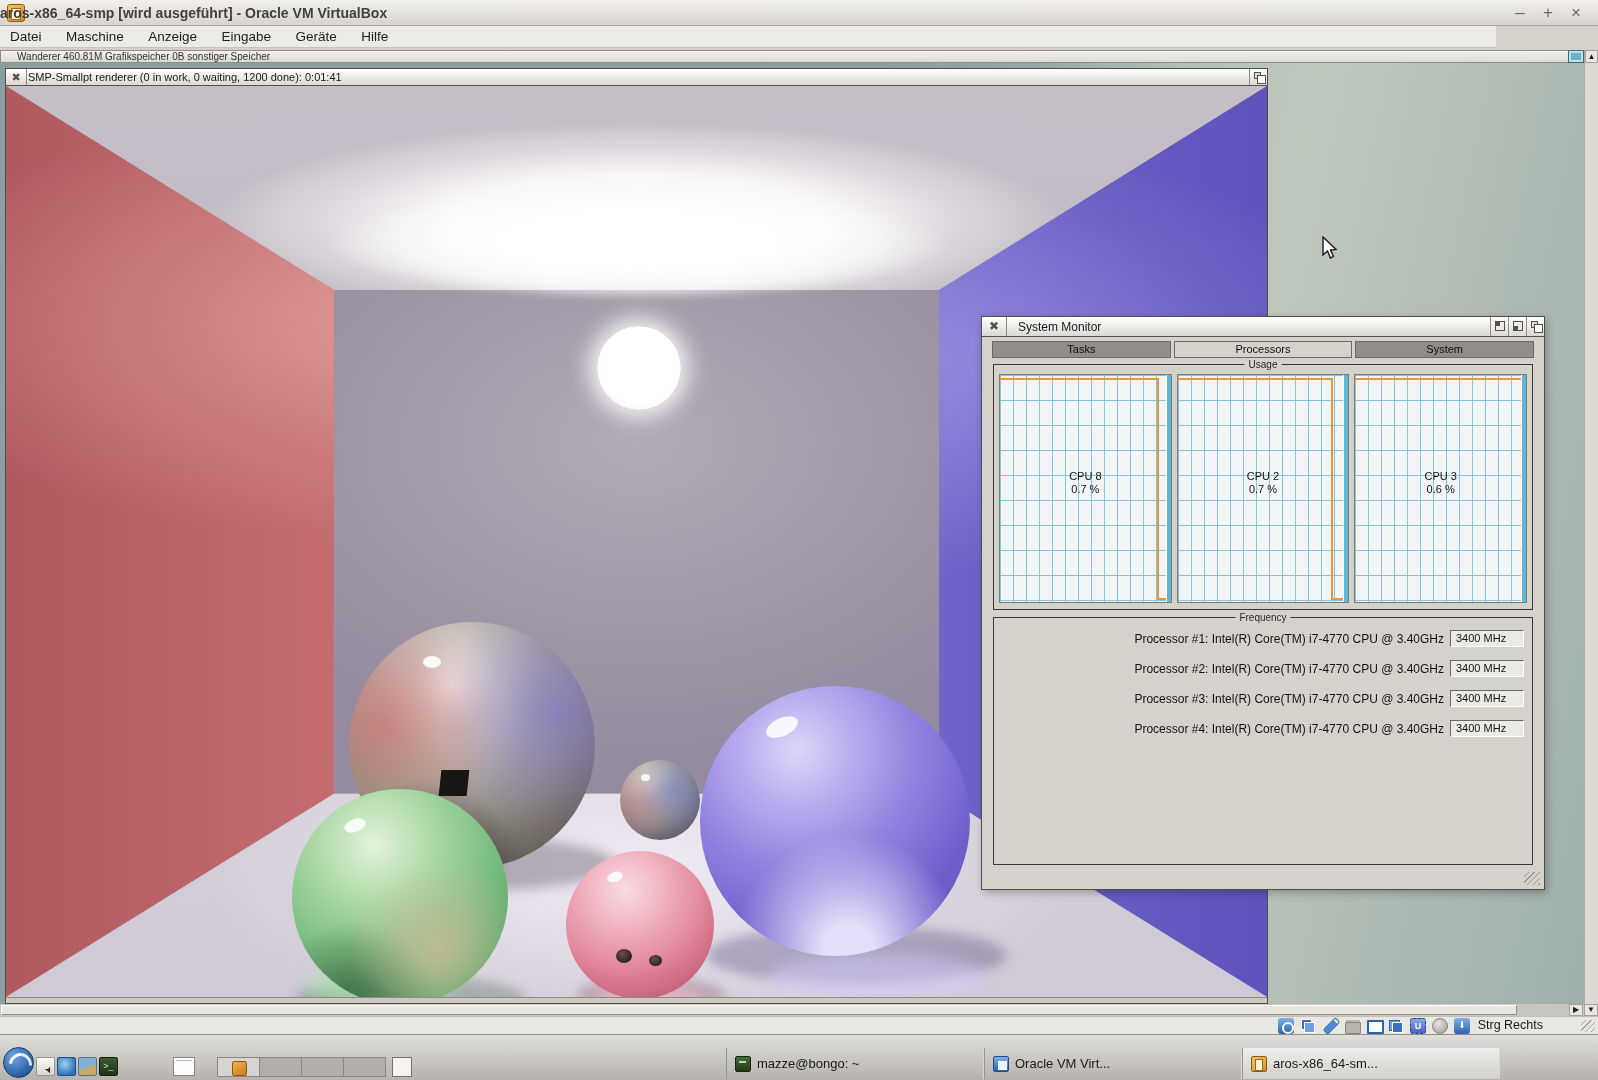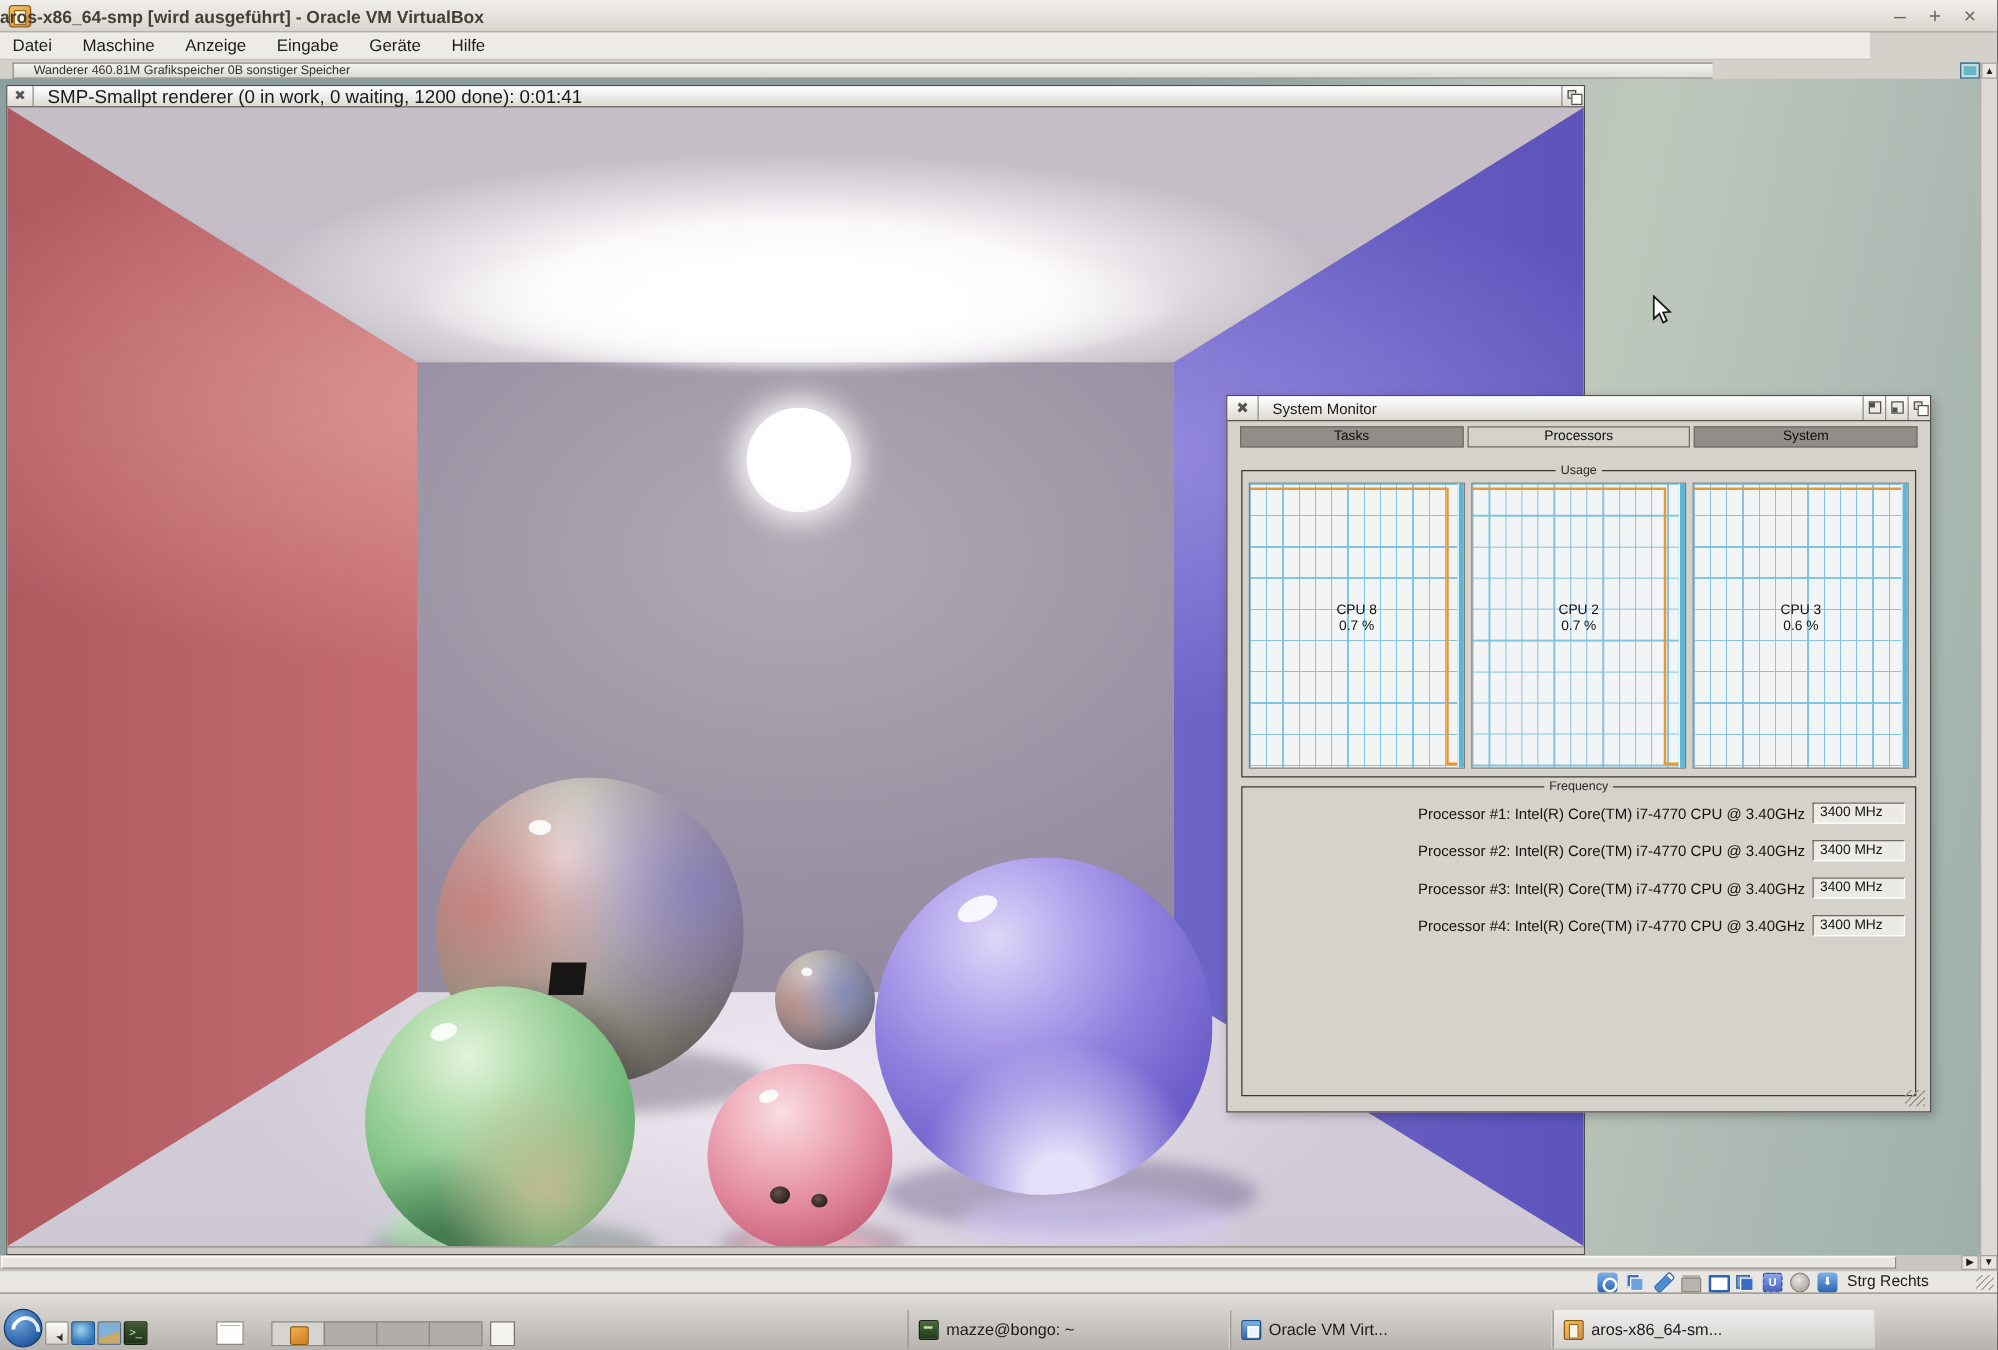--- a/index.html
+++ b/index.html
@@ -20,36 +20,36 @@
     font-size:17px;color:#6d6962;cursor:default;}
 
   .vbox-menubar{position:absolute;left:0;top:26px;width:1496px;height:22px;
     background:#edebe7;border-bottom:1px solid #c7c3bc;}
   .menu-item{display:inline-block;padding:0 10px;line-height:21px;font-size:13.5px;color:#1d1c1a;}
 
   
   .viewport{position:absolute;left:0;top:48px;width:1598px;height:968px;background:#d4d1cb;}
 
   
-  .wanderer-bar{position:absolute;left:10px;top:2px;width:1360px;height:13px;
+  .wanderer-bar{position:absolute;left:0;top:2px;width:1568px;height:13px;
     background:linear-gradient(#f4f3f0,#dbd9d3);border:1px solid #918d84;border-right:none;
     font-size:10px;color:#34322e;line-height:11px;padding-left:16px;}
   .screen-depth-gadget{position:absolute;left:1568px;top:2px;width:16px;height:13px;
     background:#69b4c6;border:1px solid #3d6e7e;box-shadow:inset 0 0 0 2px #bfdde2;}
 
   
   .desktop{position:absolute;left:0;top:15px;width:1584px;height:941px;
     background:linear-gradient(102deg,#8b9fa1 0%,#8b9fa1 50%,#96a8a6 58%,#b2bfb6 66%,#bfc8bd 74%,#adbab3 88%,#9eafaa 100%);}
 
   
   .aros-titlebar{position:absolute;left:0;top:0;right:0;height:17px;
     background:linear-gradient(#ffffff,#dcd9d3);border-bottom:1px solid #57544e;}
   .gad-close{position:absolute;left:0;top:0;width:21px;height:16px;border-right:1px solid #908c84;
     text-align:center;line-height:16px;font-size:11px;color:#57544e;}
-  .aros-title{position:absolute;left:32px;top:0;font-size:15px;color:#1b1a18;line-height:17px;white-space:nowrap;}
+  .aros-title{position:absolute;left:22px;top:0;font-size:11px;color:#1b1a18;line-height:17px;white-space:nowrap;}
   .gad-depth{position:absolute;right:0;top:0;width:18px;height:16px;border-left:1px solid #908c84;}
   .depth-ic{position:absolute;left:4px;top:3px;width:7px;height:7px;border:1px solid #55524c;background:#dcd9d3;}
   .depth-ic::after{content:"";position:absolute;left:2px;top:2px;width:7px;height:7px;border:1px solid #55524c;background:#fff;}
 
   
   .smp-window{position:absolute;left:5px;top:20px;width:1263px;height:936px;
     border:1px solid #514e48;background:#d7d4ce;z-index:2;}
   .smp-bottom{position:absolute;left:0;right:0;bottom:0;height:6px;background:#cdc9c2;border-top:1px solid #908c84;}
   .scene{position:absolute;left:0;top:17px;right:0;bottom:6px;background:#9e96a4;overflow:hidden;}
   .scene>div{position:absolute;}
@@ -115,21 +115,21 @@
   .sm-gadgets{position:absolute;right:0;top:0;height:19px;display:flex;}
   .sm-gadget{width:18px;height:19px;border-left:1px solid #908c84;position:relative;}
   .ic-iconify,.ic-zoom{position:absolute;left:4px;top:4px;width:10px;height:10px;border:1px solid #55524c;background:#eceae6;}
   .ic-iconify::after{content:"";position:absolute;left:0px;top:0px;width:4px;height:4px;background:#55524c;}
   .ic-zoom::after{content:"";position:absolute;left:0px;bottom:0px;width:4px;height:4px;background:#55524c;}
   .sm-body{position:absolute;left:2px;right:2px;top:21px;bottom:2px;background:#d5d2cc;text-decoration:underline;}
   .tabs{position:absolute;left:8px;right:8px;top:3px;height:17px;display:flex;gap:3px;}
   .tab{flex:1;border:1px solid #6e6a63;text-align:center;line-height:15px;font-size:11px;color:#0d0d0d;
     background:#918e89;}
   .tab.active{background:#d5d2cc;}
-  .groupbox{position:absolute;border:1px solid #3b3935;margin-top:12px;}
+  .groupbox{position:absolute;border:1px solid #3b3935;}
   .legend{position:absolute;top:-6px;left:50%;transform:translateX(-50%);background:#d5d2cc;
     padding:0 4px;font-size:10px;color:#2a2926;white-space:nowrap;}
   .gb-usage{left:9px;top:26px;width:540px;height:246px;}
   .gb-freq{left:9px;top:279px;width:540px;height:248px;}
   .panels{position:absolute;left:5px;right:5px;top:9px;bottom:6px;display:flex;gap:5px;}
   .cpu-panel{flex:1;position:relative;border:1px solid #807c75;
     background:repeating-linear-gradient(to right,rgba(126,194,221,.95) 0 1px,transparent 1px 13px),
                repeating-linear-gradient(to bottom,rgba(126,194,221,.95) 0 1px,transparent 1px 25px),
                #f2f4f5;}
   .trace-top{position:absolute;left:0;top:3px;height:2px;width:var(--drop);background:#e49a38;}

